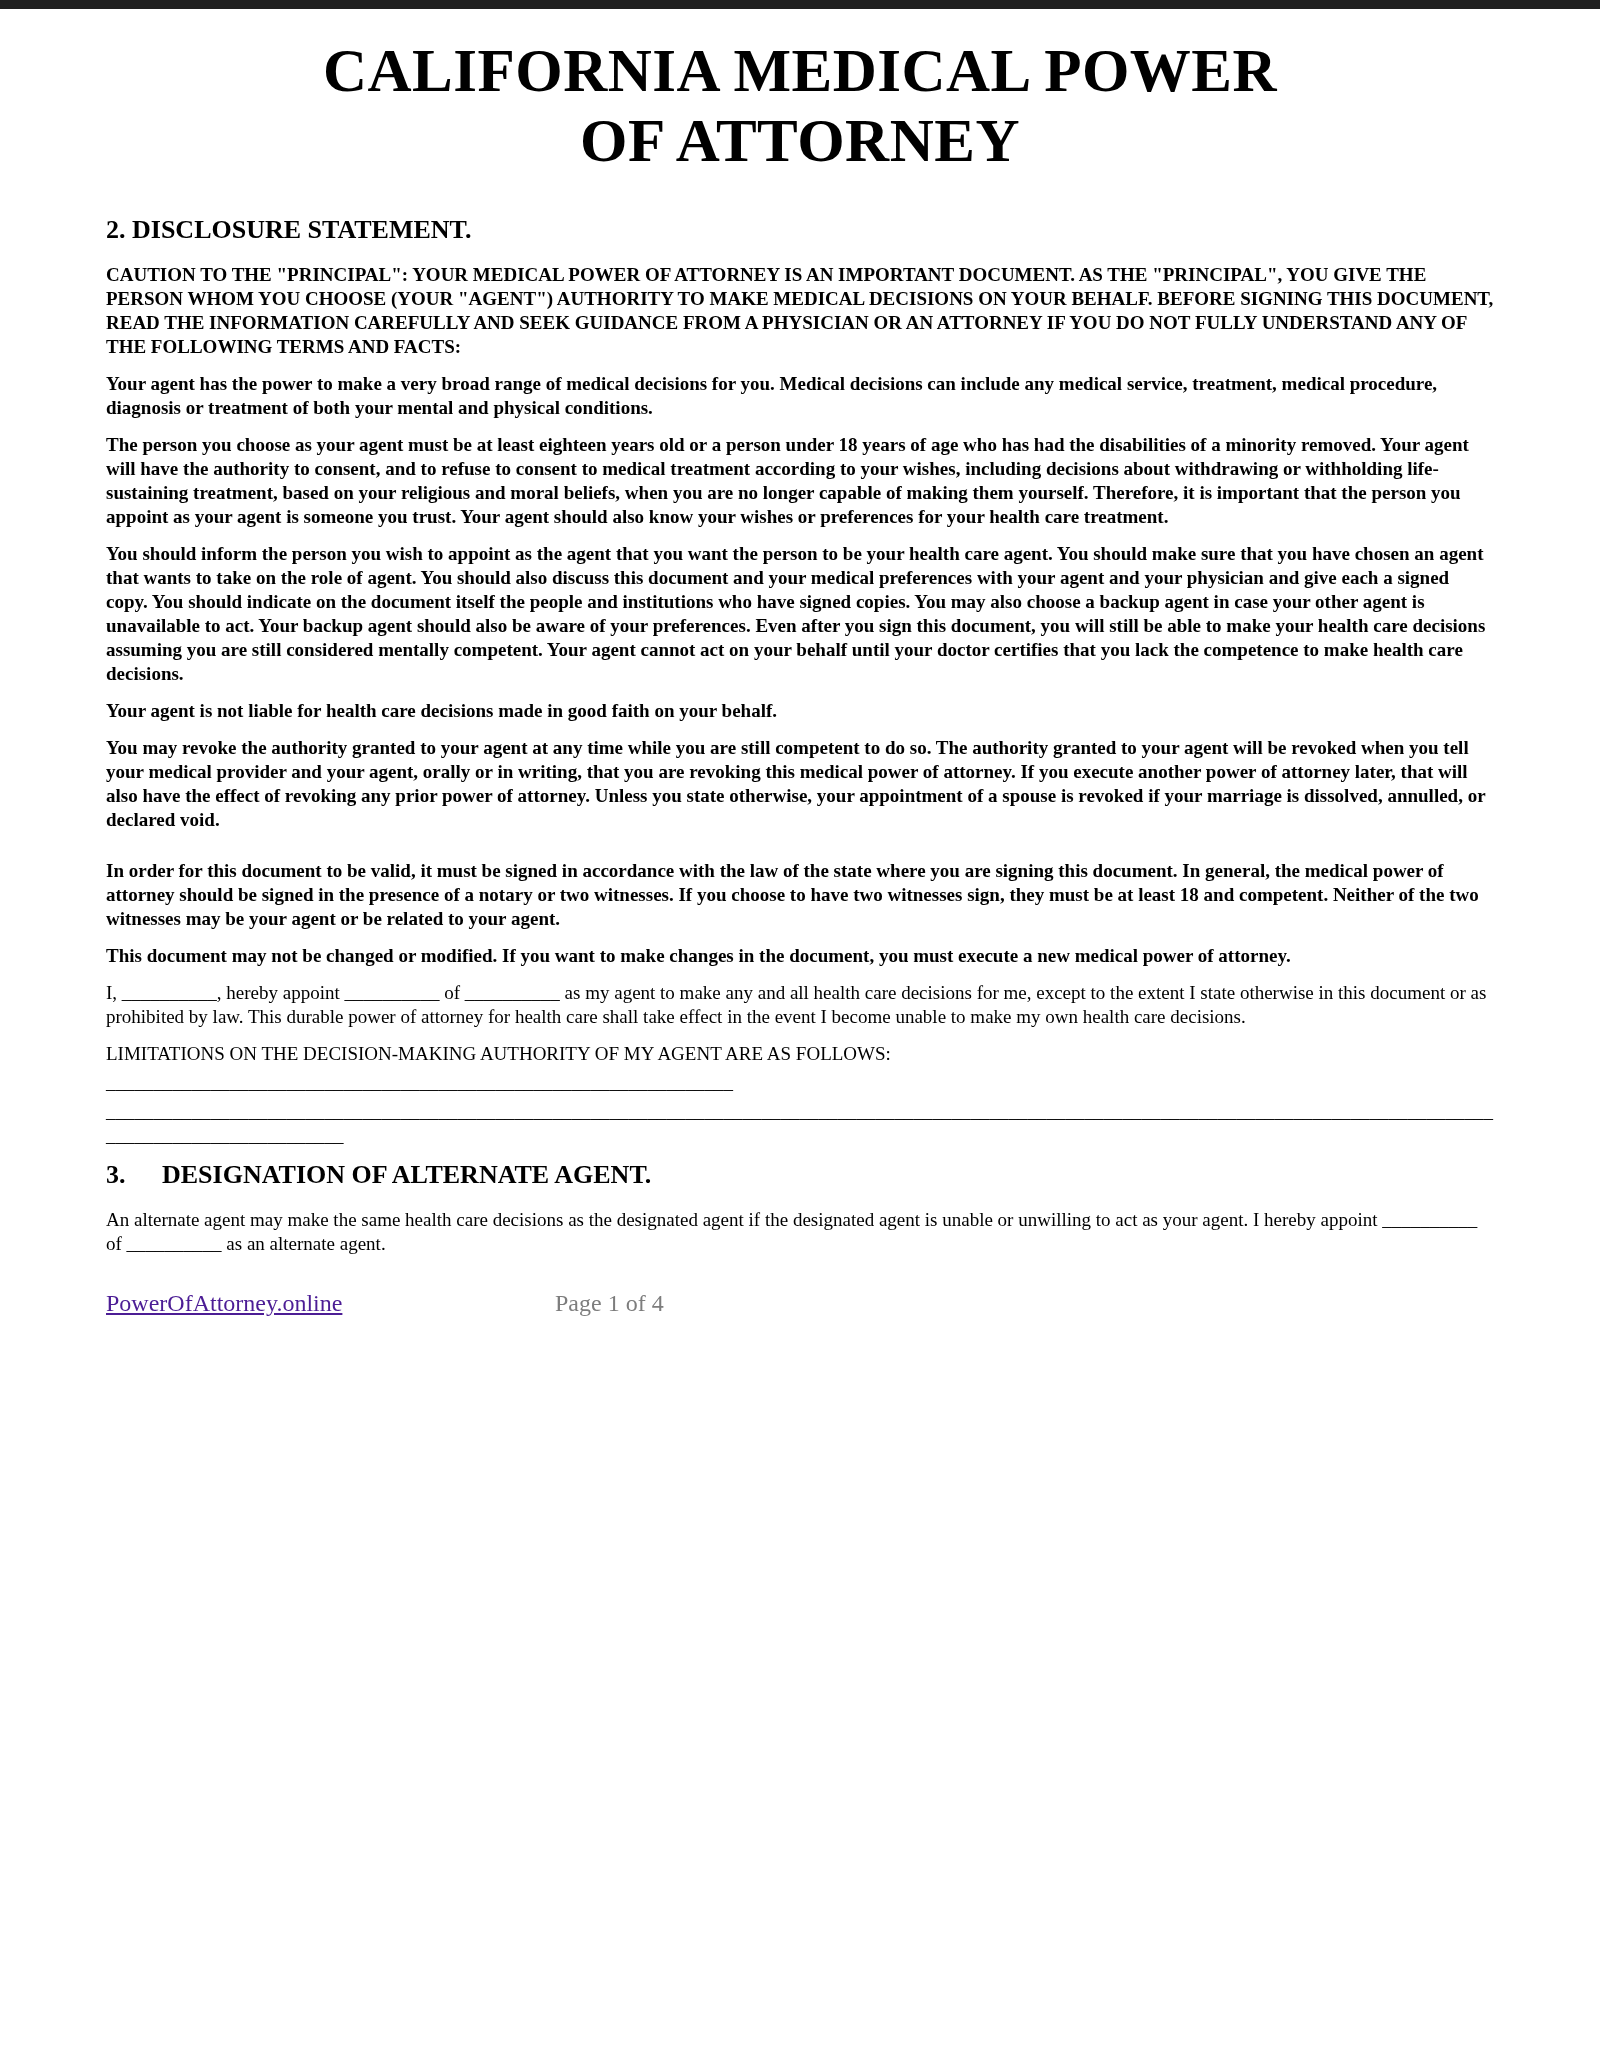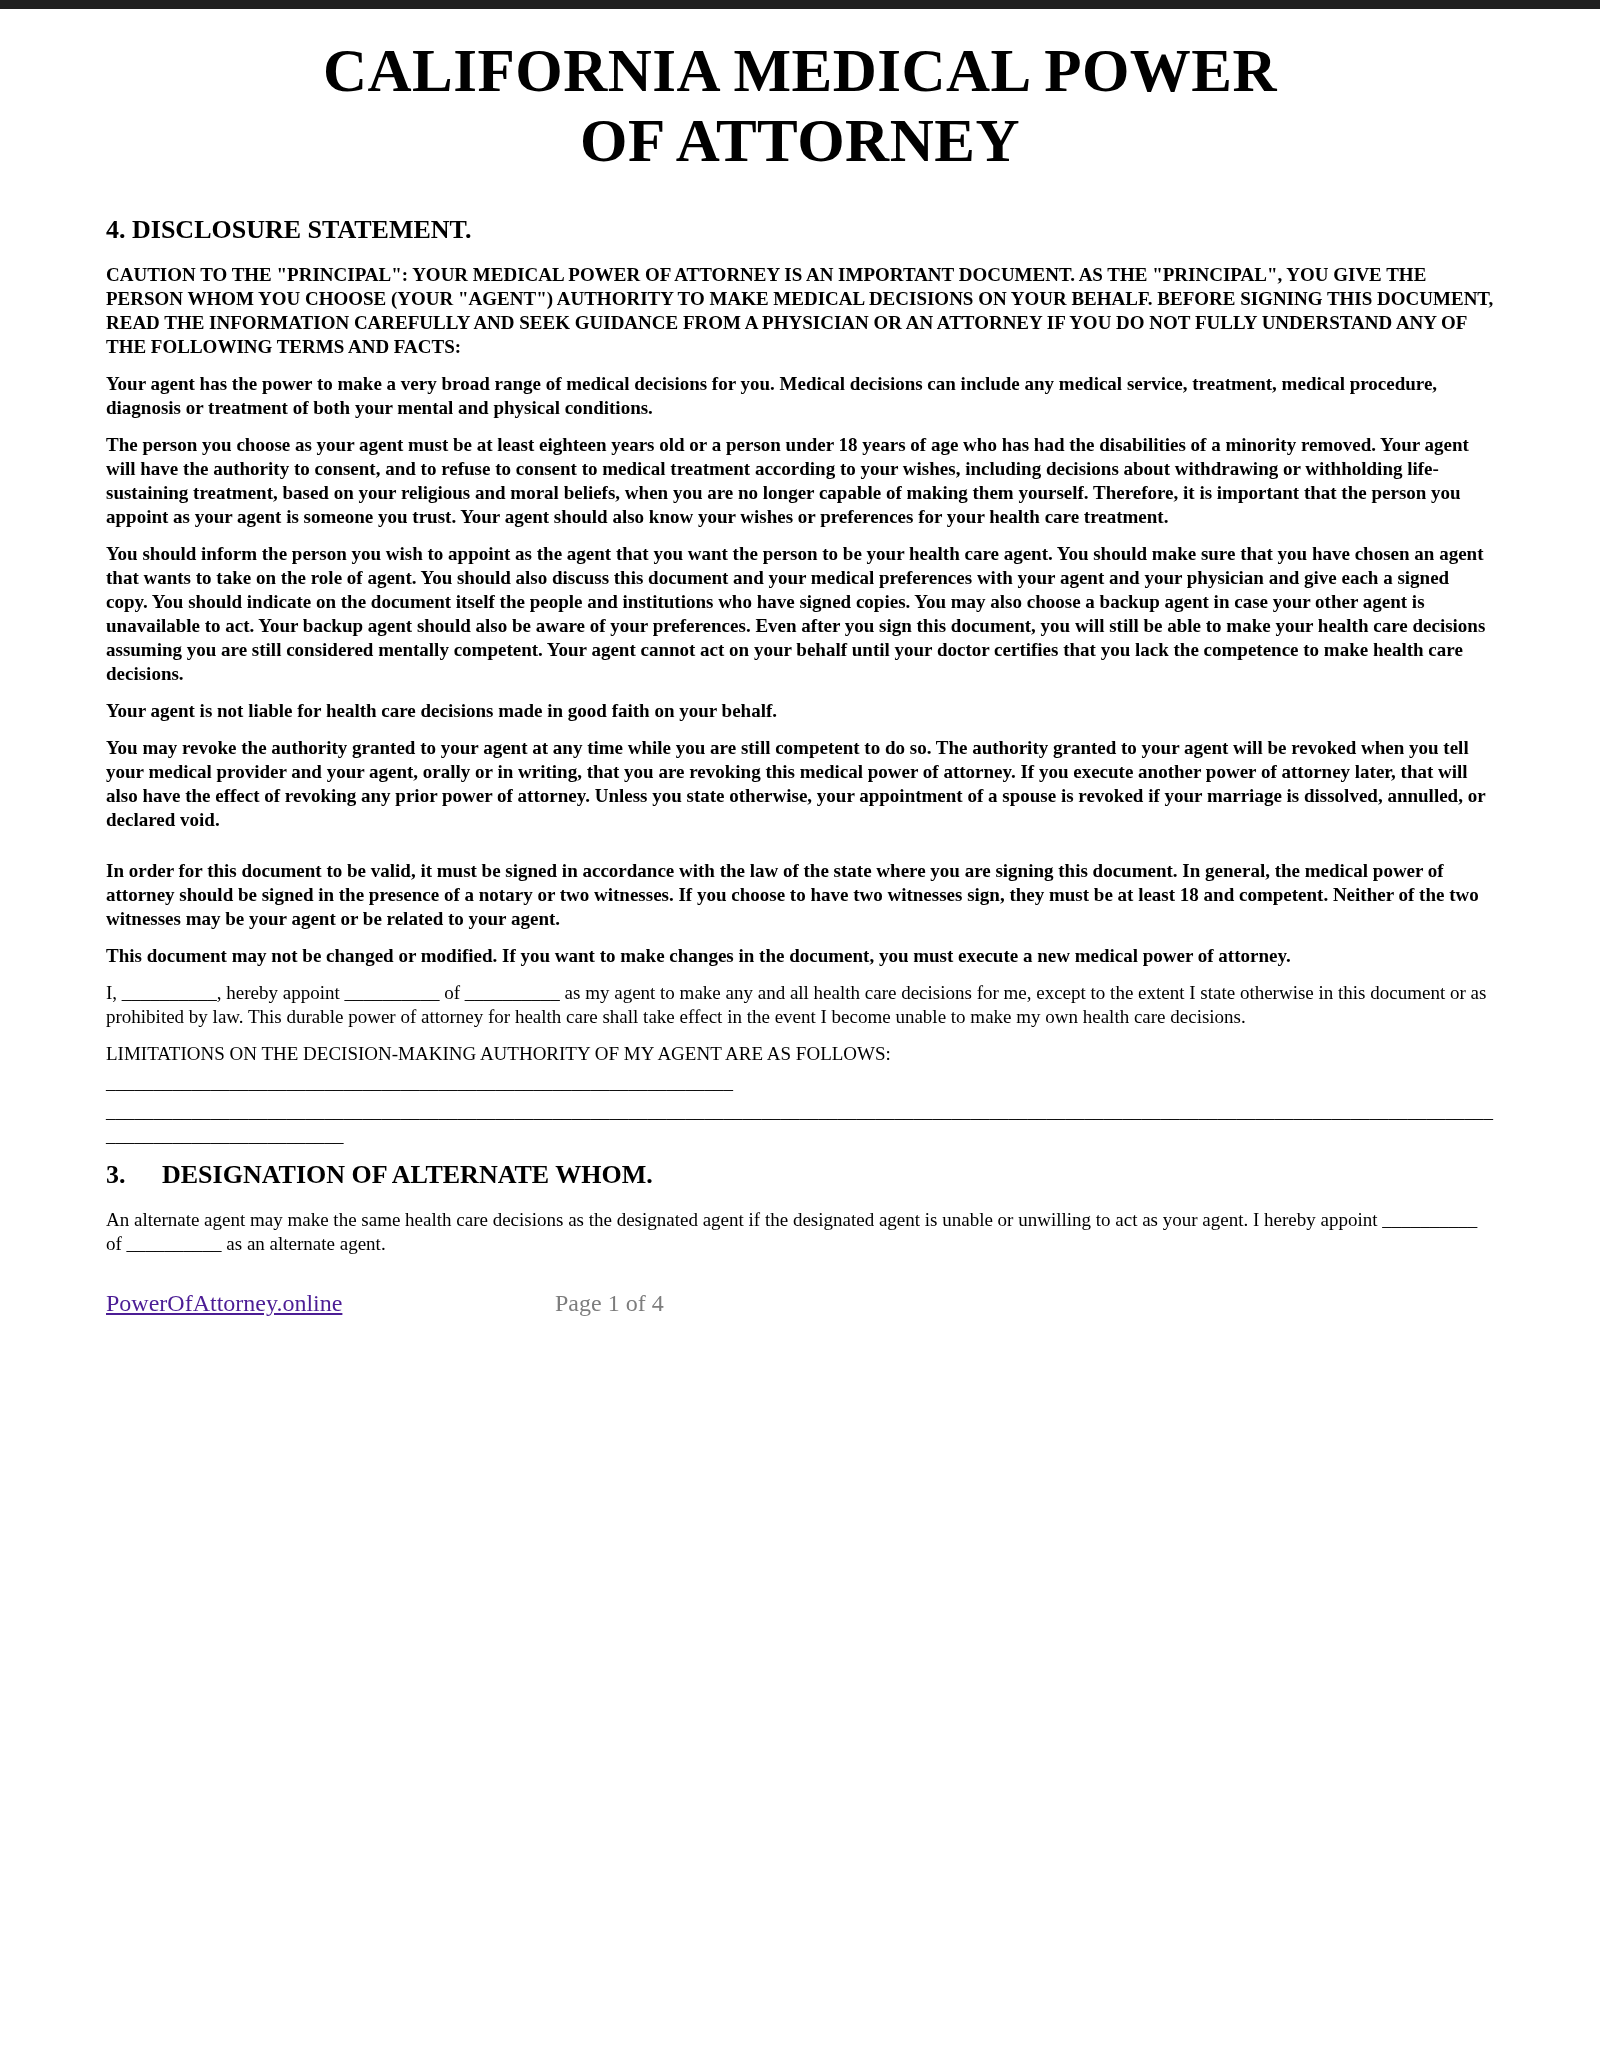--- a/index.html
+++ b/index.html
@@ -81,38 +81,38 @@
 </style>
 </head>
 <body>
 
 <div class="page">
   <div class="top-bar"></div>
   <div class="content">
 
     <h1 class="title">CALIFORNIA MEDICAL POWER OF ATTORNEY</h1>
 
-    <h2 class="sec-heading">4. DISCLOSURE STATEMENT.</h2>
+    <h2 class="sec-heading">2. DISCLOSURE STATEMENT.</h2>
 
     <p class="b">CAUTION TO THE "PRINCIPAL": YOUR MEDICAL POWER OF ATTORNEY IS AN IMPORTANT DOCUMENT. AS THE "PRINCIPAL", YOU GIVE THE PERSON WHOM YOU CHOOSE (YOUR "AGENT") AUTHORITY TO MAKE MEDICAL DECISIONS ON YOUR BEHALF. BEFORE SIGNING THIS DOCUMENT, READ THE INFORMATION CAREFULLY AND SEEK GUIDANCE FROM A PHYSICIAN OR AN ATTORNEY IF YOU DO NOT FULLY UNDERSTAND ANY OF THE FOLLOWING TERMS AND FACTS:</p>
     <p class="b">Your agent has the power to make a very broad range of medical decisions for you. Medical decisions can include any medical service, treatment, medical procedure, diagnosis or treatment of both your mental and physical conditions.</p>
     <p class="b">The person you choose as your agent must be at least eighteen years old or a person under 18 years of age who has had the disabilities of a minority removed. Your agent will have the authority to consent, and to refuse to consent to medical treatment according to your wishes, including decisions about withdrawing or withholding life-sustaining treatment, based on your religious and moral beliefs, when you are no longer capable of making them yourself.  Therefore, it is important that the person you appoint as your agent is someone you trust. Your agent should also know your wishes or preferences for your health care treatment.</p>
     <p class="b">You should inform the person you wish to appoint as the agent that you want the person to be your health care agent. You should make sure that you have chosen an agent that wants to take on the role of agent. You should also discuss this document and your medical preferences with your agent and your physician and give each a signed copy. You should indicate on the document itself the people and institutions who have signed copies. You may also choose a backup agent in case your other agent is unavailable to act. Your backup agent should also be aware of your preferences. Even after you sign this document, you will still be able to make your health care decisions assuming you are still considered mentally competent. Your agent cannot act on your behalf until your doctor certifies that you lack the competence to make health care decisions.</p>
     <p class="b">Your agent is not liable for health care decisions made in good faith on your behalf.</p>
     <p class="b">You may revoke the authority granted to your agent at any time while you are still competent to do so. The authority granted to your agent will be revoked when you tell your medical provider and your agent, orally or in writing, that you are revoking this medical power of attorney. If you execute another power of attorney later, that will also have the effect of revoking any prior power of attorney. Unless you state otherwise, your appointment of a spouse is revoked if your marriage is dissolved, annulled, or declared void.</p>
     <p class="b gap-top">In order for this document to be valid, it must be signed in accordance with the law of the state where you are signing this document. In general, the medical power of attorney should be signed in the presence of a notary or two witnesses. If you choose to have two witnesses sign, they must be at least 18 and competent. Neither of the two witnesses may be your agent or be related to your agent.</p>
     <p class="b">This document may not be changed or modified. If you want to make changes in the document, you must execute a new medical power of attorney.</p>
 
 
     <p>I, __________, hereby appoint __________ of __________ as my agent to make any and all health care decisions for me, except to the extent I state otherwise in this document or as prohibited by law. This durable power of attorney for health care shall take effect in the event I become unable to make my own health care decisions.</p>
     <p class="tight">LIMITATIONS ON THE DECISION-MAKING AUTHORITY OF MY AGENT ARE AS FOLLOWS:</p>
     <p class="blank tight">__________________________________________________________________</p>
     <p class="blank wrap">___________________________________________________________________________________________________________________________________________________________________________</p>
 
-    <h2 class="sec-heading numbered"><span class="sec-num">3.</span><span>DESIGNATION OF ALTERNATE WHOM.</span></h2>
+    <h2 class="sec-heading numbered"><span class="sec-num">3.</span><span>DESIGNATION OF ALTERNATE AGENT.</span></h2>
 
     <p>An alternate agent may make the same health care decisions as the designated agent if the designated agent is unable or unwilling to act as your agent. I hereby appoint __________ of __________ as an alternate agent.</p>
 
     <div class="footer">
       <a class="site-link" href="#">PowerOfAttorney.online</a>
       <span class="page-label">Page 1 of 4</span>
     </div>
 
   </div>
 </div>

